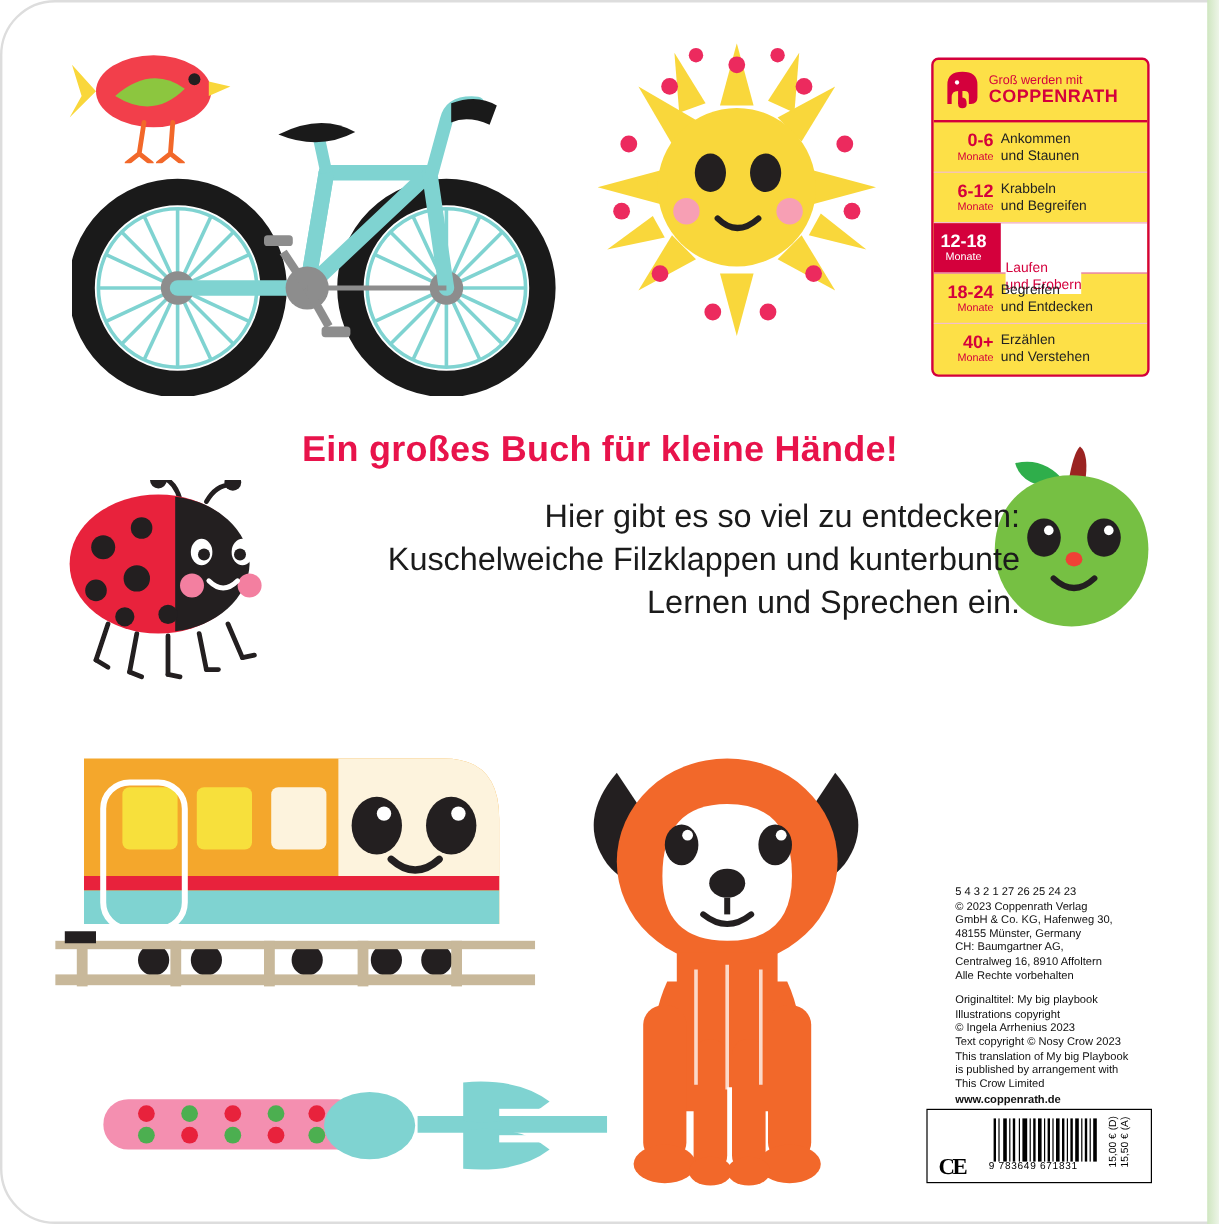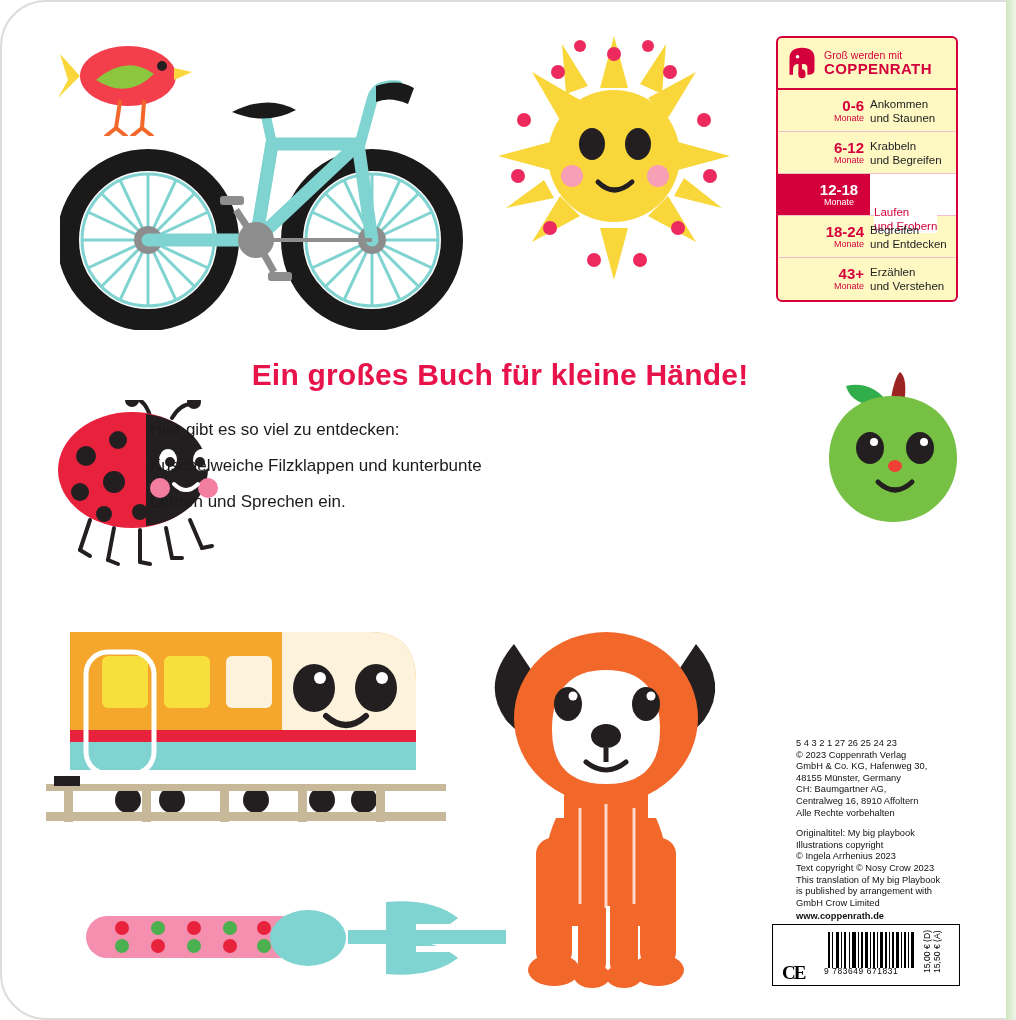--- a/index.html
+++ b/index.html
@@ -47,36 +47,36 @@
     color: #e8134b;
     font-size: 30px;
     font-weight: bold;
     letter-spacing: .2px;
   }
   .subtext {
     position: absolute;
     left: 150px;
     top: 412px;
     width: 700px;
-    text-align: left;
+    text-align: right;
     color: #1b1b1b;
-    font-size: 17px;
+    font-size: 27px;
     line-height: 36px;
   }
 
   
   .age-box {
     position: absolute;
     left: 776px;
-    top: 36px;
+    top: 48px;
     width: 182px;
     height: 266px;
     border: 2px solid #d4003c;
     border-radius: 6px;
-    background: #fef9c3;
+    background: #fde047;
     box-sizing: border-box;
     overflow: hidden;
   }
   .age-head {
     height: 52px;
     border-bottom: 2px solid #d4003c;
     display: flex;
     align-items: center;
     padding-left: 6px;
     box-sizing: border-box;
@@ -91,21 +91,20 @@
     line-height: 1.05;
   }
   .age-head-txt .l1 { font-size: 10.5px; }
   .age-head-txt .l2 { font-size: 15px; font-weight: bold; letter-spacing: .4px; }
   .age-row {
     display: flex;
     align-items: center;
     height: 42px;
     border-bottom: 1px solid #f3bfcd;
     box-sizing: border-box;
-    padding-left: 36px;
   }
   .age-row:last-child { border-bottom: none; }
   .age-row .num {
     width: 56px;
     text-align: right;
     padding-right: 6px;
     color: #d4003c;
     box-sizing: border-box;
   }
   .age-row .num b { display: block; font-size: 15px; line-height: 15px; }
@@ -526,21 +525,21 @@
         <s>Monate</s>
       </div>
       <div class="desc">
         <div>Begreifen</div>
         <div>und Entdecken</div>
       </div>
     </div>
 
     <div class="age-row">
       <div class="num">
-        <b>43+</b>
+        <b>40+</b>
         <s>Monate</s>
       </div>
       <div class="desc">
         <div>Erzählen</div>
         <div>und Verstehen</div>
       </div>
     </div>
   </div>
 
   <div class="imprint">
@@ -551,21 +550,21 @@
     <p>CH: Baumgartner AG,</p>
     <p>Centralweg 16, 8910 Affoltern</p>
     <p>Alle Rechte vorbehalten</p>
     <div class="gap"></div>
     <p>Originaltitel: My big playbook</p>
     <p>Illustrations copyright</p>
     <p>© Ingela Arrhenius 2023</p>
     <p>Text copyright © Nosy Crow 2023</p>
     <p>This translation of My big Playbook</p>
     <p>is published by arrangement with</p>
-    <p>GmbH Crow Limited</p>
+    <p>This Crow Limited</p>
     <p class="web">www.coppenrath.de</p>
   </div>
 
   <div class="isbn-line">
     <span>ISBN 978-3-649-</span><b>67183</b><span>-1</span>
   </div>
   <div class="barcode-box"></div>
   <div class="ce">CE</div>
   <div class="bars">
     <i style="left:0px;width:2px"></i>

